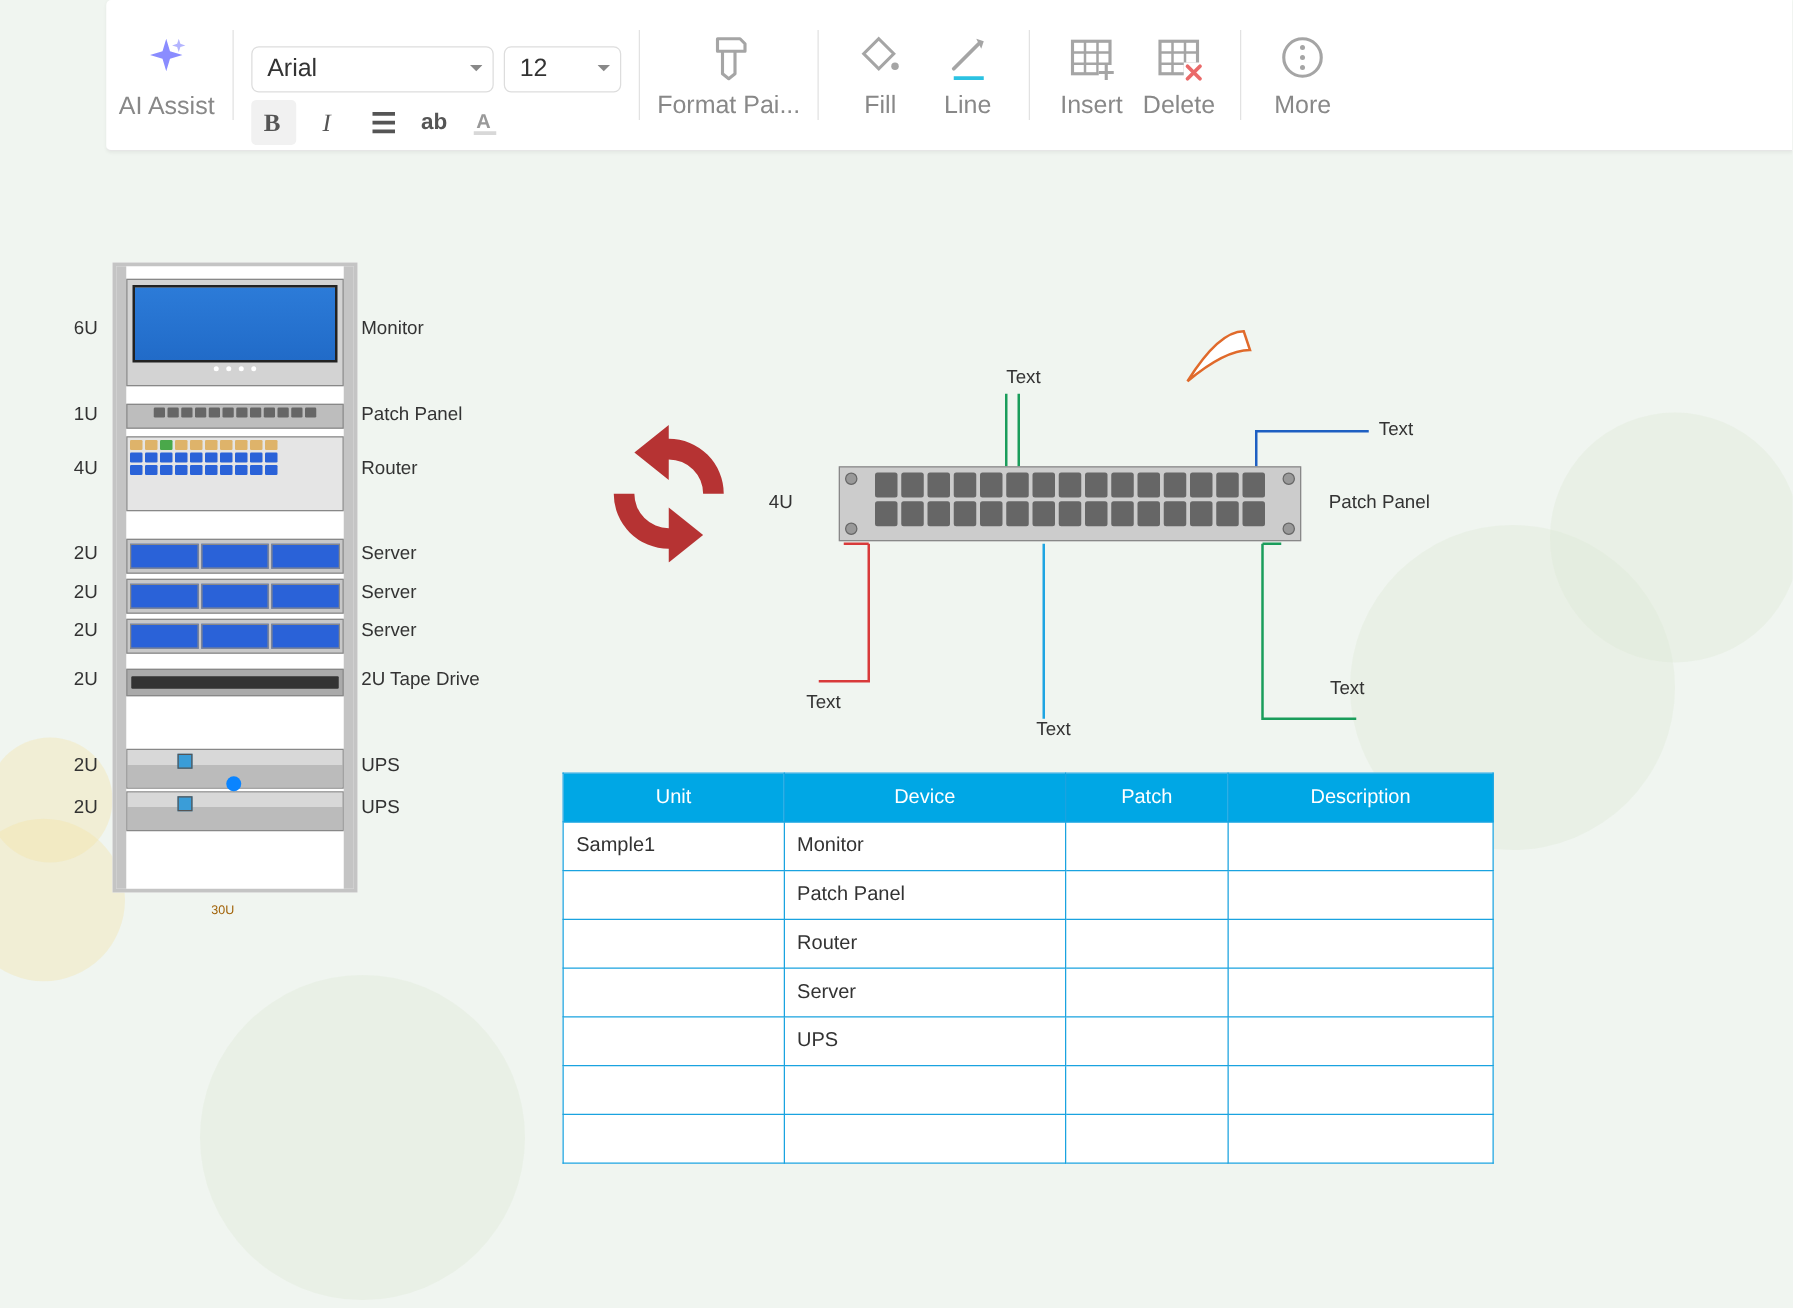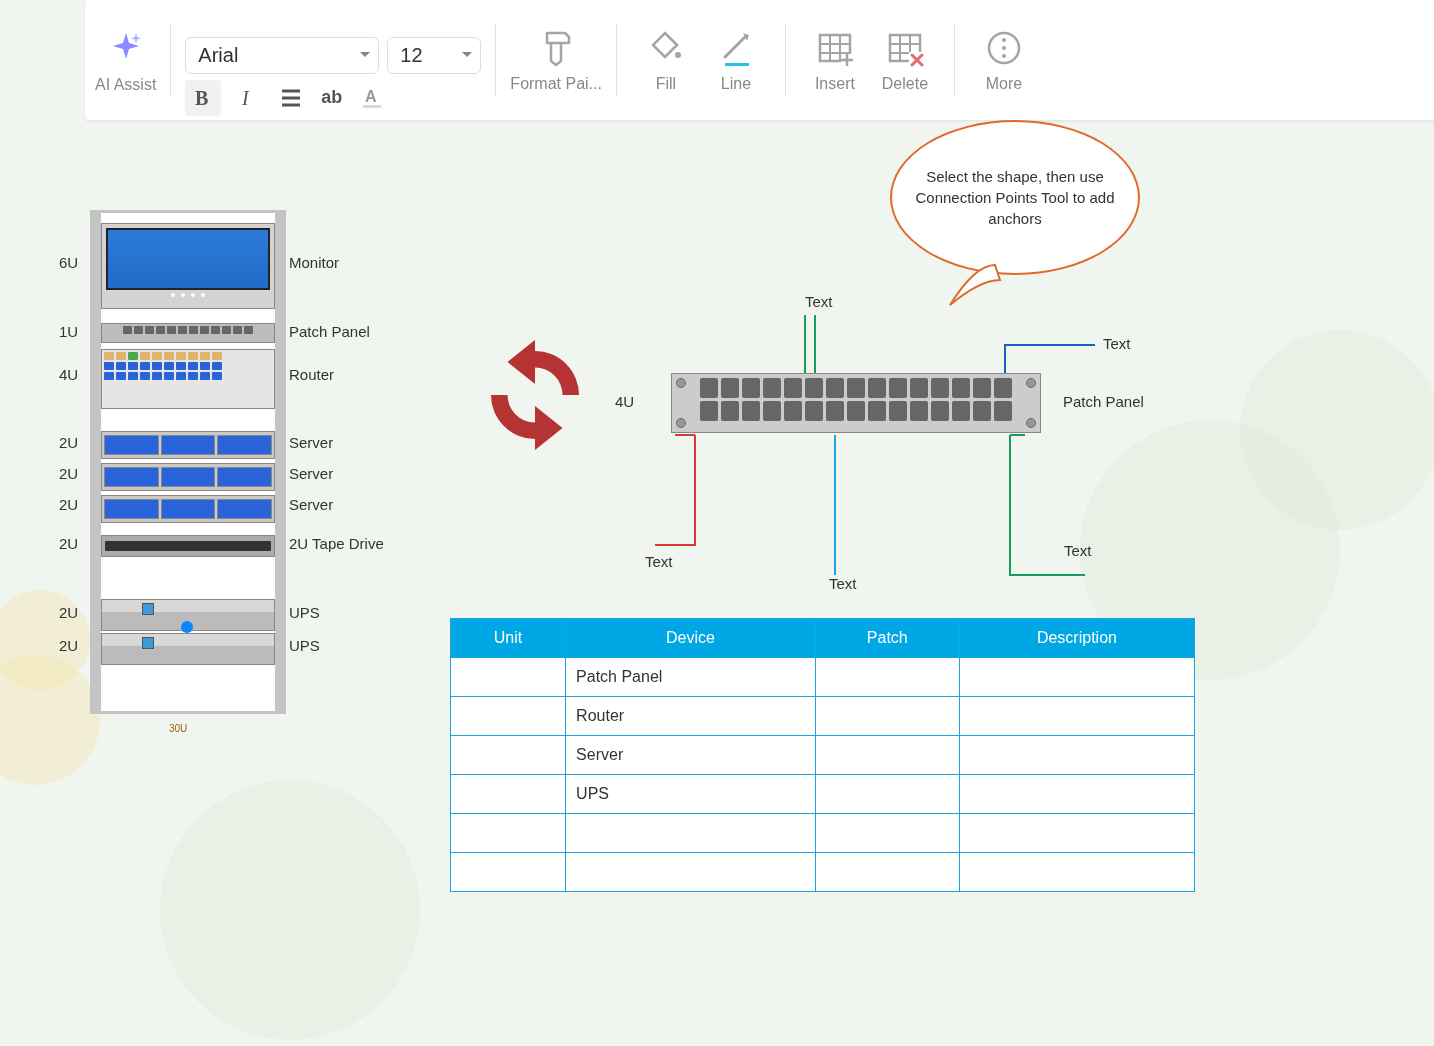--- a/index.html
+++ b/index.html
@@ -27,21 +27,21 @@
     position:absolute;left:85px;top:0;right:0;
     height:120px;background:#fff;
     display:flex;align-items:center;
     border-bottom:1px solid #e6e6e6;
     border-top-left-radius:4px;border-bottom-left-radius:4px;
     box-shadow:0 1px 3px rgba(0,0,0,0.05);
     padding:0 10px 0 10px;
   }
   .sep{width:1px;height:72px;background:#e2e2e2;margin:0 14px;}
   .tb-group{display:flex;flex-direction:column;align-items:center;gap:4px;}
-  .tb-label{color:#888;font-size:16px;white-space:nowrap;}
+  .tb-label{color:#888;font-size:20px;white-space:nowrap;}
   .tb-icon{display:flex;align-items:center;justify-content:center;height:46px;}
   .ai-star{width:40px;height:40px;}
   
   .font-group{display:flex;flex-direction:column;gap:6px;margin-top:32px;}
   .font-row{display:flex;gap:8px;align-items:center;}
   .font-select,.size-select{
     border:1px solid #ddd;border-radius:6px;padding:6px 30px 6px 12px;
     font-size:20px;background:#fff;position:relative;display:flex;align-items:center;gap:10px;
   }
   .font-select{width:150px;} .size-select{width:50px;}
@@ -433,38 +433,41 @@
     </div>
     <div class="pp-label-r">Patch Panel</div>
 
     <div class="wire-label" style="left:190px;top:18px;">Text</div>
     <div class="wire-label" style="left:488px;top:60px;">Text</div>
     <div class="wire-label" style="left:30px;top:278px;">Text</div>
     <div class="wire-label" style="left:214px;top:300px;">Text</div>
     <div class="wire-label" style="left:449px;top:267px;">Text</div>
   </div>
 
-  <div class="callout">
-    <span>Select the shape, then use Connection Points Tool to add anchors</span>
-  </div>
   <svg class="callout-tail" width="60" height="50">
     <path d="M50 5 Q30 5 5 45 Q35 20 55 20 Z" fill="#fff" stroke="#e06a2b" stroke-width="2"></path>
   </svg>
 
   <table class="data-table">
     <thead>
       <tr>
         <th>Unit</th>
         <th>Device</th>
         <th>Patch</th>
         <th>Description</th>
       </tr>
     </thead>
     <tbody>
       <tr>
+          <td>Sample1</td>
+          <td>Monitor</td>
+          <td></td>
+          <td></td>
+        </tr>
+      <tr>
           <td></td>
           <td>Patch Panel</td>
           <td></td>
           <td></td>
         </tr>
       <tr>
           <td></td>
           <td>Router</td>
           <td></td>
           <td></td>

